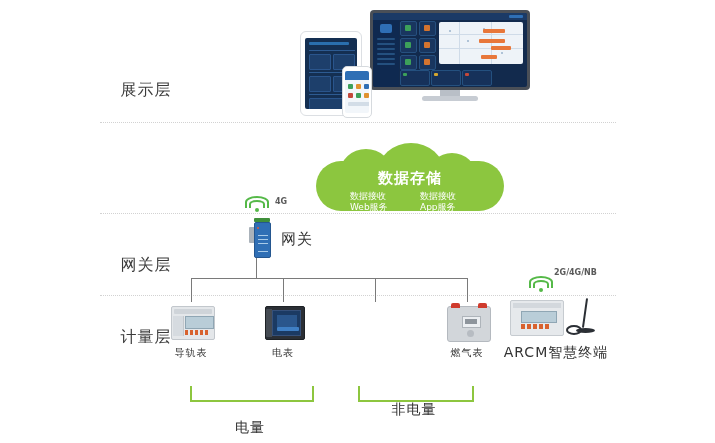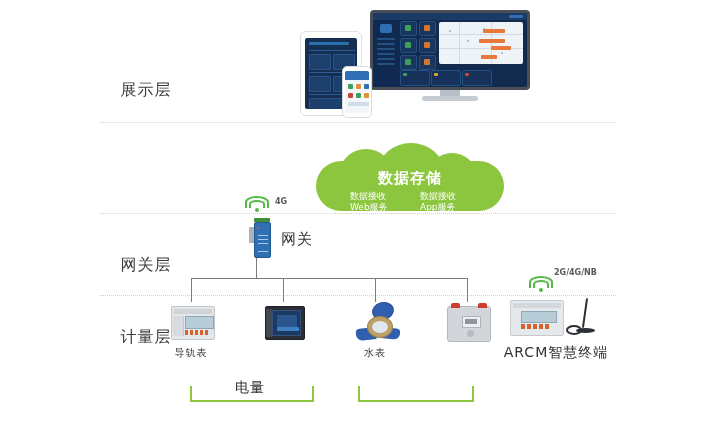--- a/index.html
+++ b/index.html
@@ -203,21 +203,21 @@
   #arcm-name{position:absolute;left:-10px;top:76px;width:148px;text-align:center;font-size:14px;color:#333333;
              letter-spacing:1px;font-family:"DejaVu Sans","Liberation Sans",sans-serif;}
 
   
   .bracket{position:absolute;height:14px;border:2px solid #8dc63f;border-top:none;}
   .bracket-label{
     position:absolute;text-align:center;font-size:14px;color:#333333;letter-spacing:1px;
     font-family:"DejaVu Sans","Liberation Sans",sans-serif;
   }
   #br0{left:190px;top:386px;width:120px;}
-  #br0lab{left:190px;top:379px;width:120px;}
+  #br0lab{left:190px;top:419px;width:120px;}
   #br1{left:358px;top:386px;width:112px;}
   #br1lab{left:358px;top:401px;width:112px;}
 </style>
 </head>
 <body>
 
 <div id="stage">
 
   <div class="divider" id="div1"></div>
   <div class="divider" id="div2"></div>
@@ -384,47 +384,36 @@
   <div class="meter" style="left:237px;">
     <div class="dev">
       <div class="pm">
         <div class="lip"></div>
         <div class="face">
             <div class="dig"></div>
             <div class="kl"></div>
           </div>
       </div>
     </div>
-  </div>
-
-  <div class="meter" style="left:329px;">
-    <div class="dev">
-      <div class="wm">
-        <div class="lid"></div>
-        <div class="bodyL"></div>
-        <div class="bodyR"></div>
-        <div class="dial">
-            <i></i>
-          </div>
-      </div>
-    </div>
-    <div class="meter-name">水表</div>
-  </div>
+    <div class="meter-name">电表</div>
+  </div>
+
 
   <div class="meter" style="left:421px;">
     <div class="dev">
       <div class="gm">
         <div class="cap l"></div>
           <div class="cap r"></div>
         <div class="win">
             <i></i>
           </div>
         <div class="knob"></div>
       </div>
     </div>
+    <div class="meter-name">燃气表</div>
   </div>
 
   <div id="arcm-group">
     <div class="wifi" id="arcm-wifi">
       <span class="w1"></span>
         <span class="w2"></span>
         <span class="w0"></span>
     </div>
     <div id="arcm-net">2G/4G/NB</div>
     <div class="arcm-dev">
@@ -442,14 +431,15 @@
       <div class="rod"></div>
         <div class="base"></div>
         <div class="cord"></div>
     </div>
     <div id="arcm-name">ARCM智慧终端</div>
   </div>
 
   <div class="bracket" id="br0"></div>
   <div class="bracket-label" id="br0lab">电量</div>
   <div class="bracket" id="br1"></div>
+  <div class="bracket-label" id="br1lab">非电量</div>
 
 </div>
 
 </body></html>

